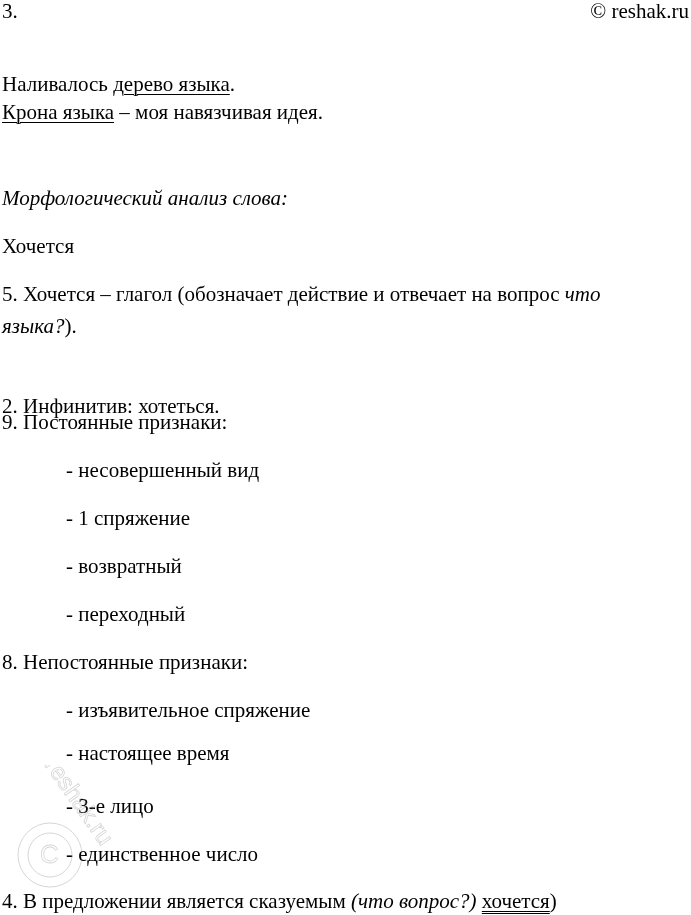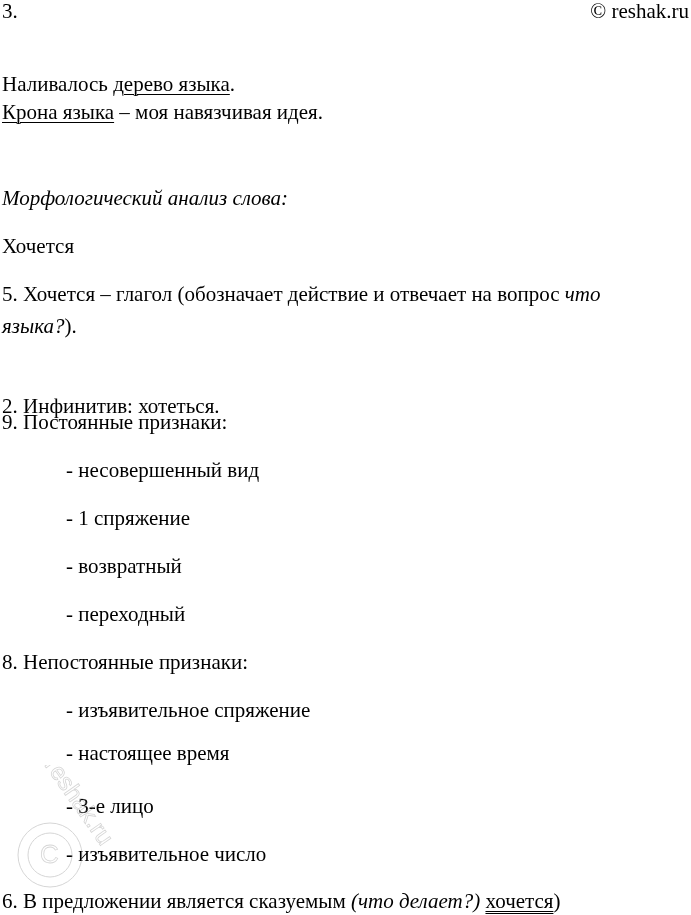--- a/index.html
+++ b/index.html
@@ -48,24 +48,24 @@
 <div class="line" style="top:410px;">9. Постоянные признаки:</div>
 <div class="line indent" style="top:458px;">- несовершенный вид</div>
 <div class="line indent" style="top:506px;">- 1 спряжение</div>
 <div class="line indent" style="top:554px;">- возвратный</div>
 <div class="line indent" style="top:602px;">- переходный</div>
 
 <div class="line" style="top:650px;">8. Непостоянные признаки:</div>
 <div class="line indent" style="top:698px;">- изъявительное спряжение</div>
 <div class="line indent" style="top:741px;">- настоящее время</div>
 <div class="line indent" style="top:794px;">- 3-е лицо</div>
-<div class="line indent" style="top:842px;">- изъявительное число</div>
+<div class="line indent" style="top:842px;">- единственное число</div>
 
 <div class="line" style="top:889px;">
-  <span>6. В предложении является сказуемым </span><span class="i">(что делает?)</span><span> </span><span class="uu">хочется</span><span>)</span>
+  <span>4. В предложении является сказуемым </span><span class="i">(что вопрос?)</span><span> </span><span class="uu">хочется</span><span>)</span>
 </div>
 
 <div class="watermark">
   <svg width="140" height="140" viewBox="0 0 140 140">
     <circle cx="40" cy="90" r="32" fill="none" stroke="#888" stroke-width="1"></circle>
     <circle cx="40" cy="90" r="22" fill="none" stroke="#888" stroke-width="1"></circle>
     <text x="30" y="98" font-size="26" fill="none" stroke="#888" stroke-width="0.8" font-family="Liberation Sans, sans-serif">C</text>
     <text x="8" y="30" font-size="24" fill="none" stroke="#888" stroke-width="0.8" font-family="Liberation Sans, sans-serif" transform="rotate(55 50 40)">reshak.ru</text>
   </svg>
 </div>

